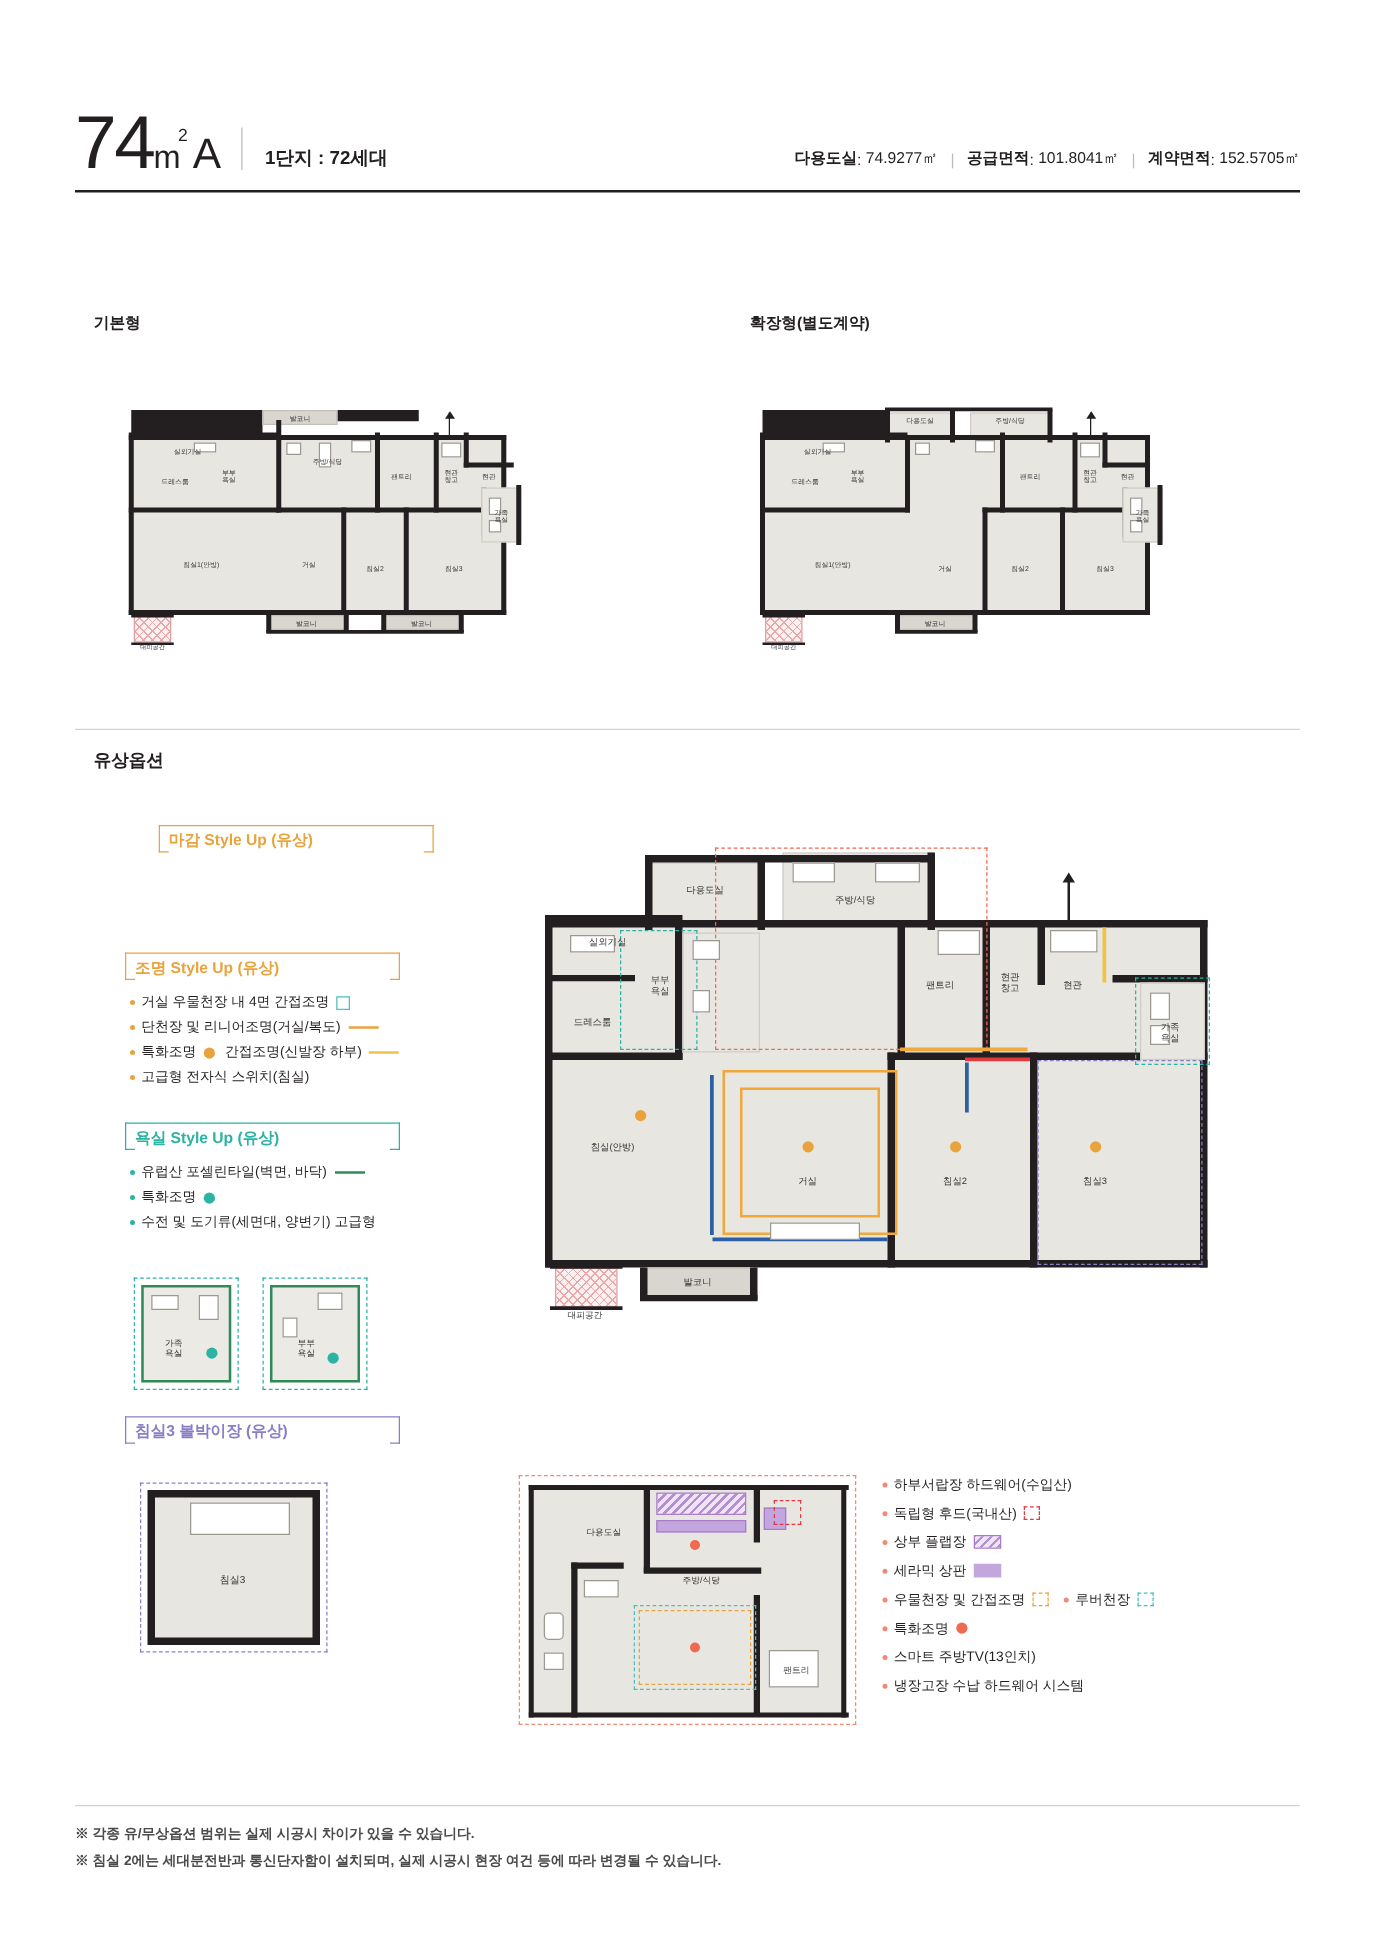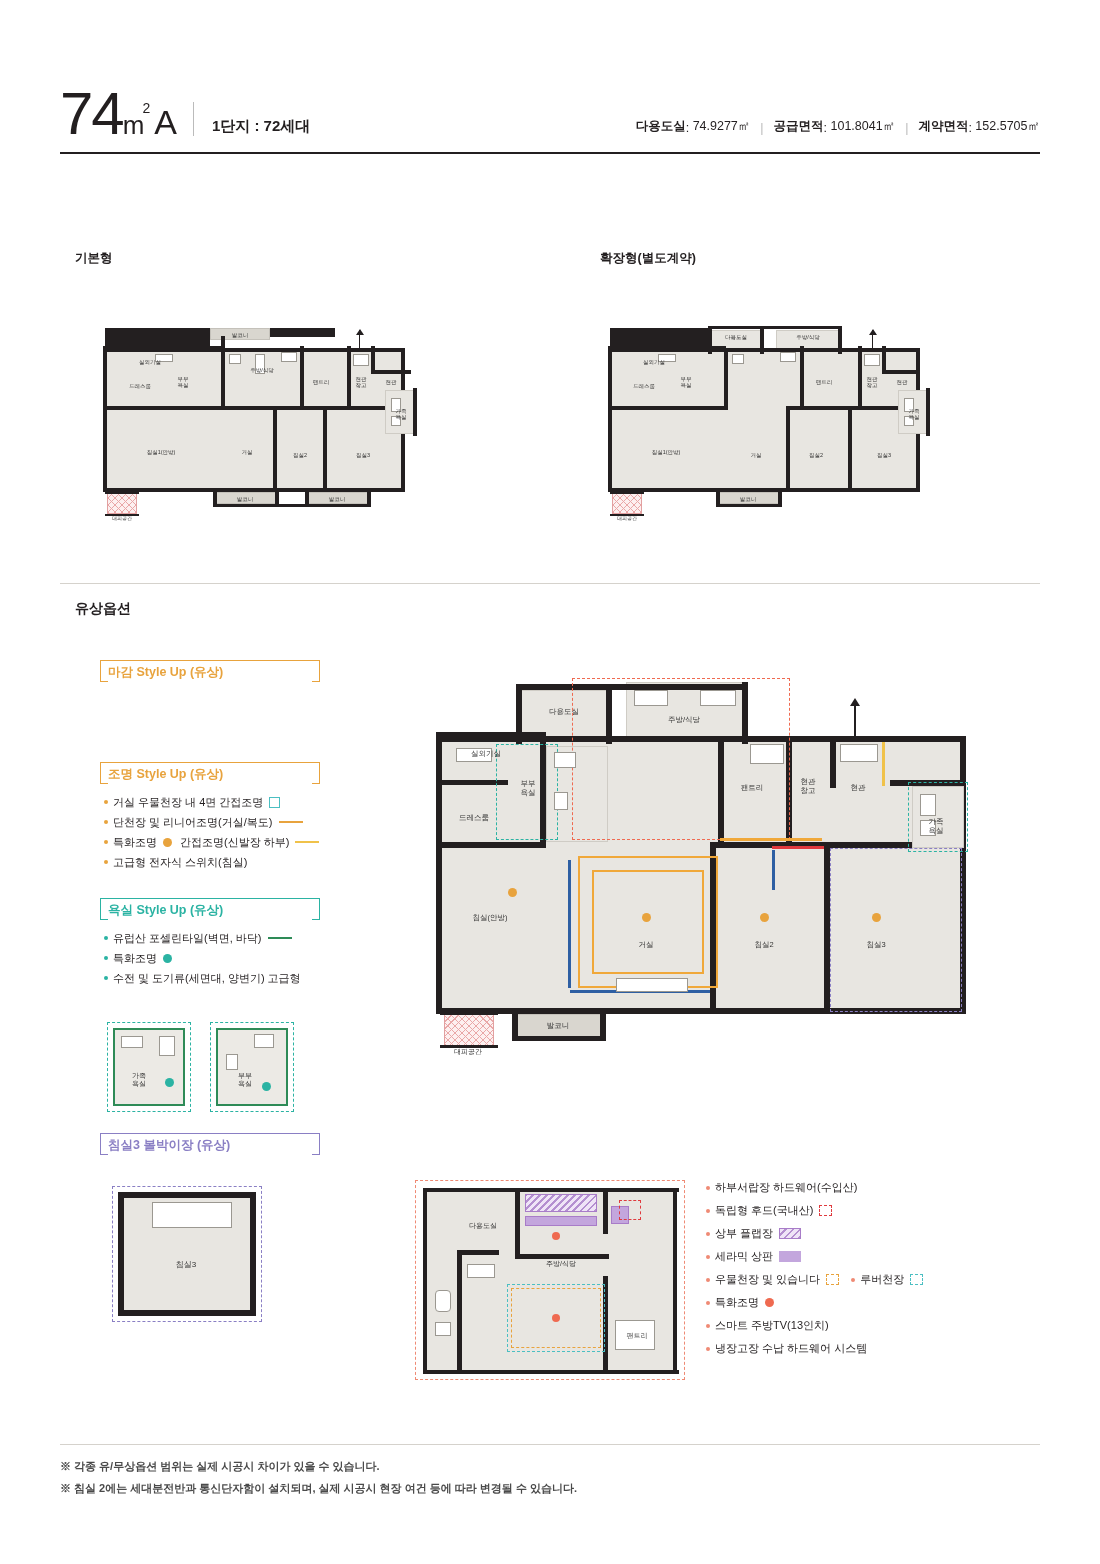--- a/index.html
+++ b/index.html
@@ -261,21 +261,21 @@
 욕실</div>
     <div class="rlabel" style="left:66px; top:142px;">침실1(안방)</div>
     <div class="rlabel" style="left:156px; top:145px;">거실</div>
     <div class="rlabel" style="left:216px; top:145px;">침실2</div>
     <div class="rlabel" style="left:284px; top:145px;">침실3</div>
     <div class="rlabel" style="left:148px; top:189px;">발코니</div>
     <div class="rlabel" style="left:27px; top:208px; font-size:5px;">대피공간</div>
   </div>
 
   <div class="optbox" style="left:100px; top:660px; width:225px;">
-    <div style="position:relative; height:24px;">
+    <div style="position:relative; height:24px;margin-left:27px;">
       <div style="position:absolute; left:0; top:0; width:220px; height:22px; border-top:1.5px solid #e8a33d; border-left:1.5px solid #e8a33d; border-right:1.5px solid #e8a33d;"></div>
       <div style="position:absolute; left:0; top:0; width:8px; height:22px; border-bottom:1.5px solid #e8a33d;"></div>
       <div style="position:absolute; left:212px; top:0; width:8px; height:22px; border-bottom:1.5px solid #e8a33d;"></div>
       <div class="opt-title" style="position:absolute; left:8px; top:4px; color:#e8a33d; padding:0;">마감 Style Up (유상)</div>
     </div>
   </div>
 
   <div class="optbox" style="left:100px; top:762px; width:235px;">
     <div style="position:relative; height:24px;">
       <div style="position:absolute; left:0; top:0; width:220px; height:22px; border-top:1.5px solid #e8a33d; border-left:1.5px solid #e8a33d; border-right:1.5px solid #e8a33d;"></div>
@@ -423,21 +423,21 @@
       <span>상부 플랩장</span>
       <span class="sw sw-hatch"></span>
     </li>
     <li>
       <span class="bullet" style="background:#ef8a74;"></span>
       <span>세라믹 상판</span>
       <span class="sw sw-fill" style="background:#c3a6dd;"></span>
     </li>
     <li>
       <span class="bullet" style="background:#ef8a74;"></span>
-      <span>우물천장 및 있습니다</span>
+      <span>우물천장 및 간접조명</span>
       <span class="sw sw-dash" style="border-color:#e8a33d;"></span>
       <span class="bullet" style="background:#ef8a74; margin-left:12px;"></span>
       <span>루버천장</span>
       <span class="sw sw-dash" style="border-color:#4bbfc2;"></span>
     </li>
     <li>
       <span class="bullet" style="background:#ef8a74;"></span>
       <span>특화조명</span>
       <span class="sw sw-dot" style="background:#ef6a50;"></span>
     </li>

